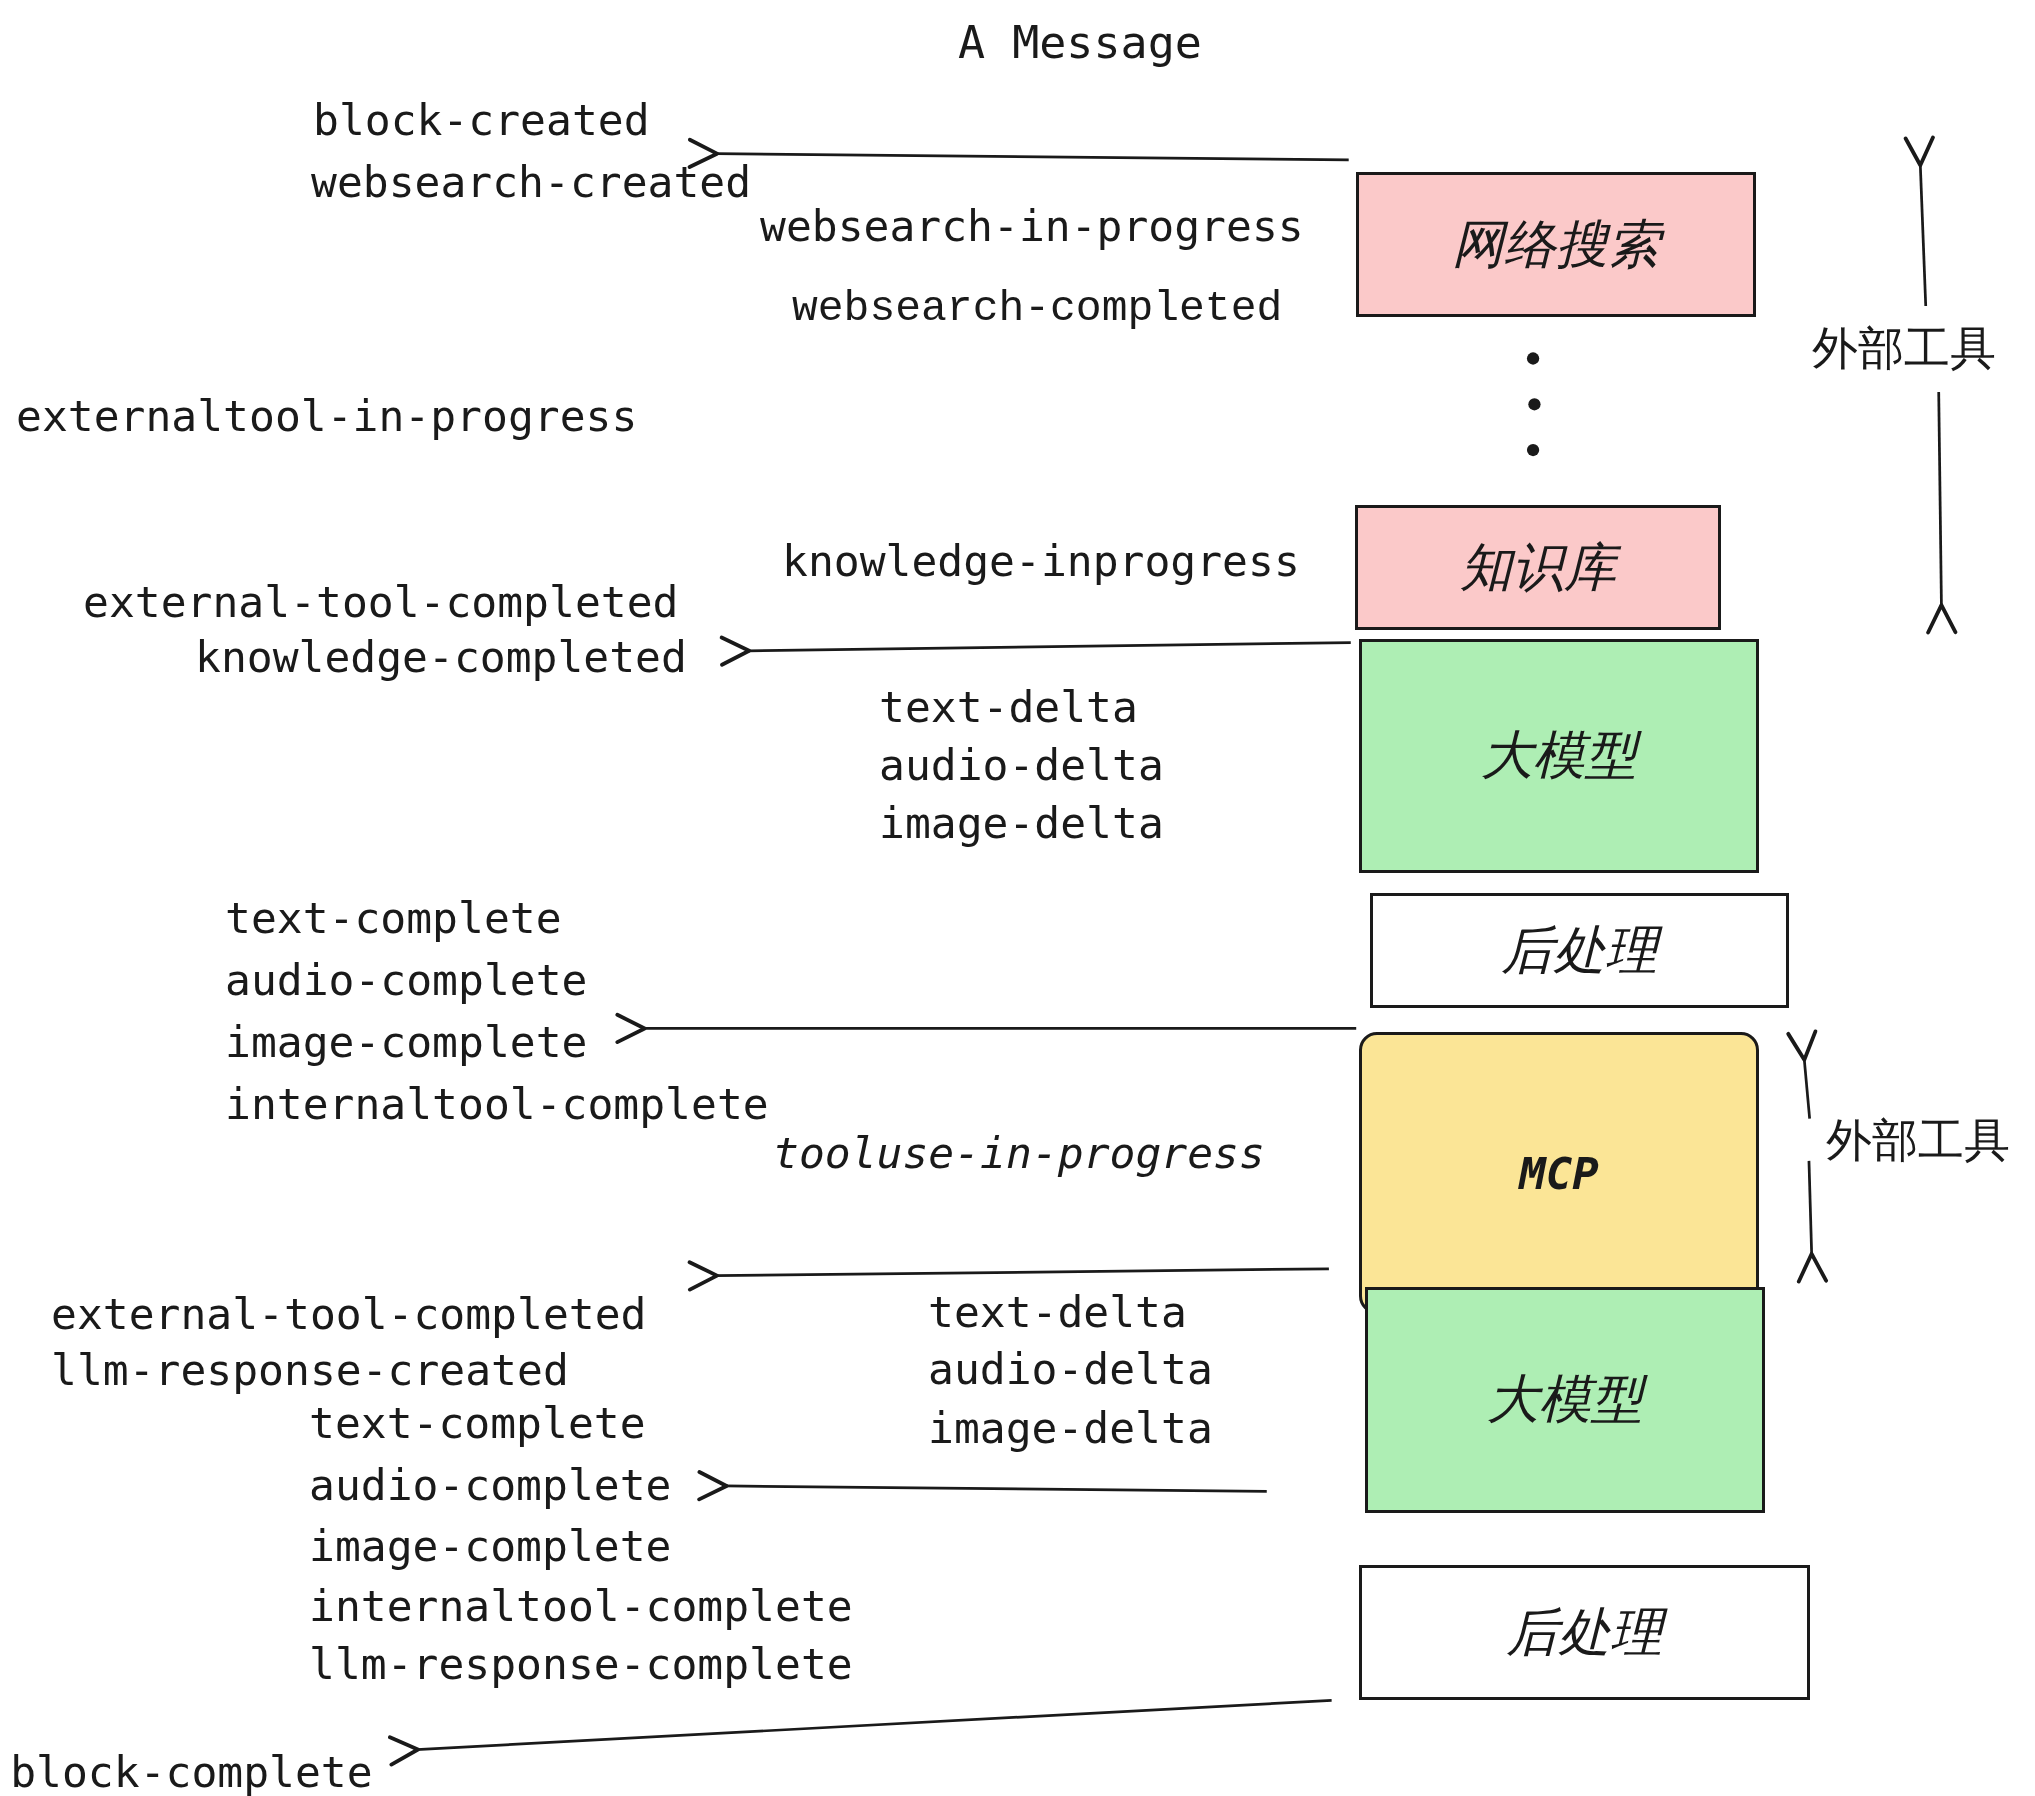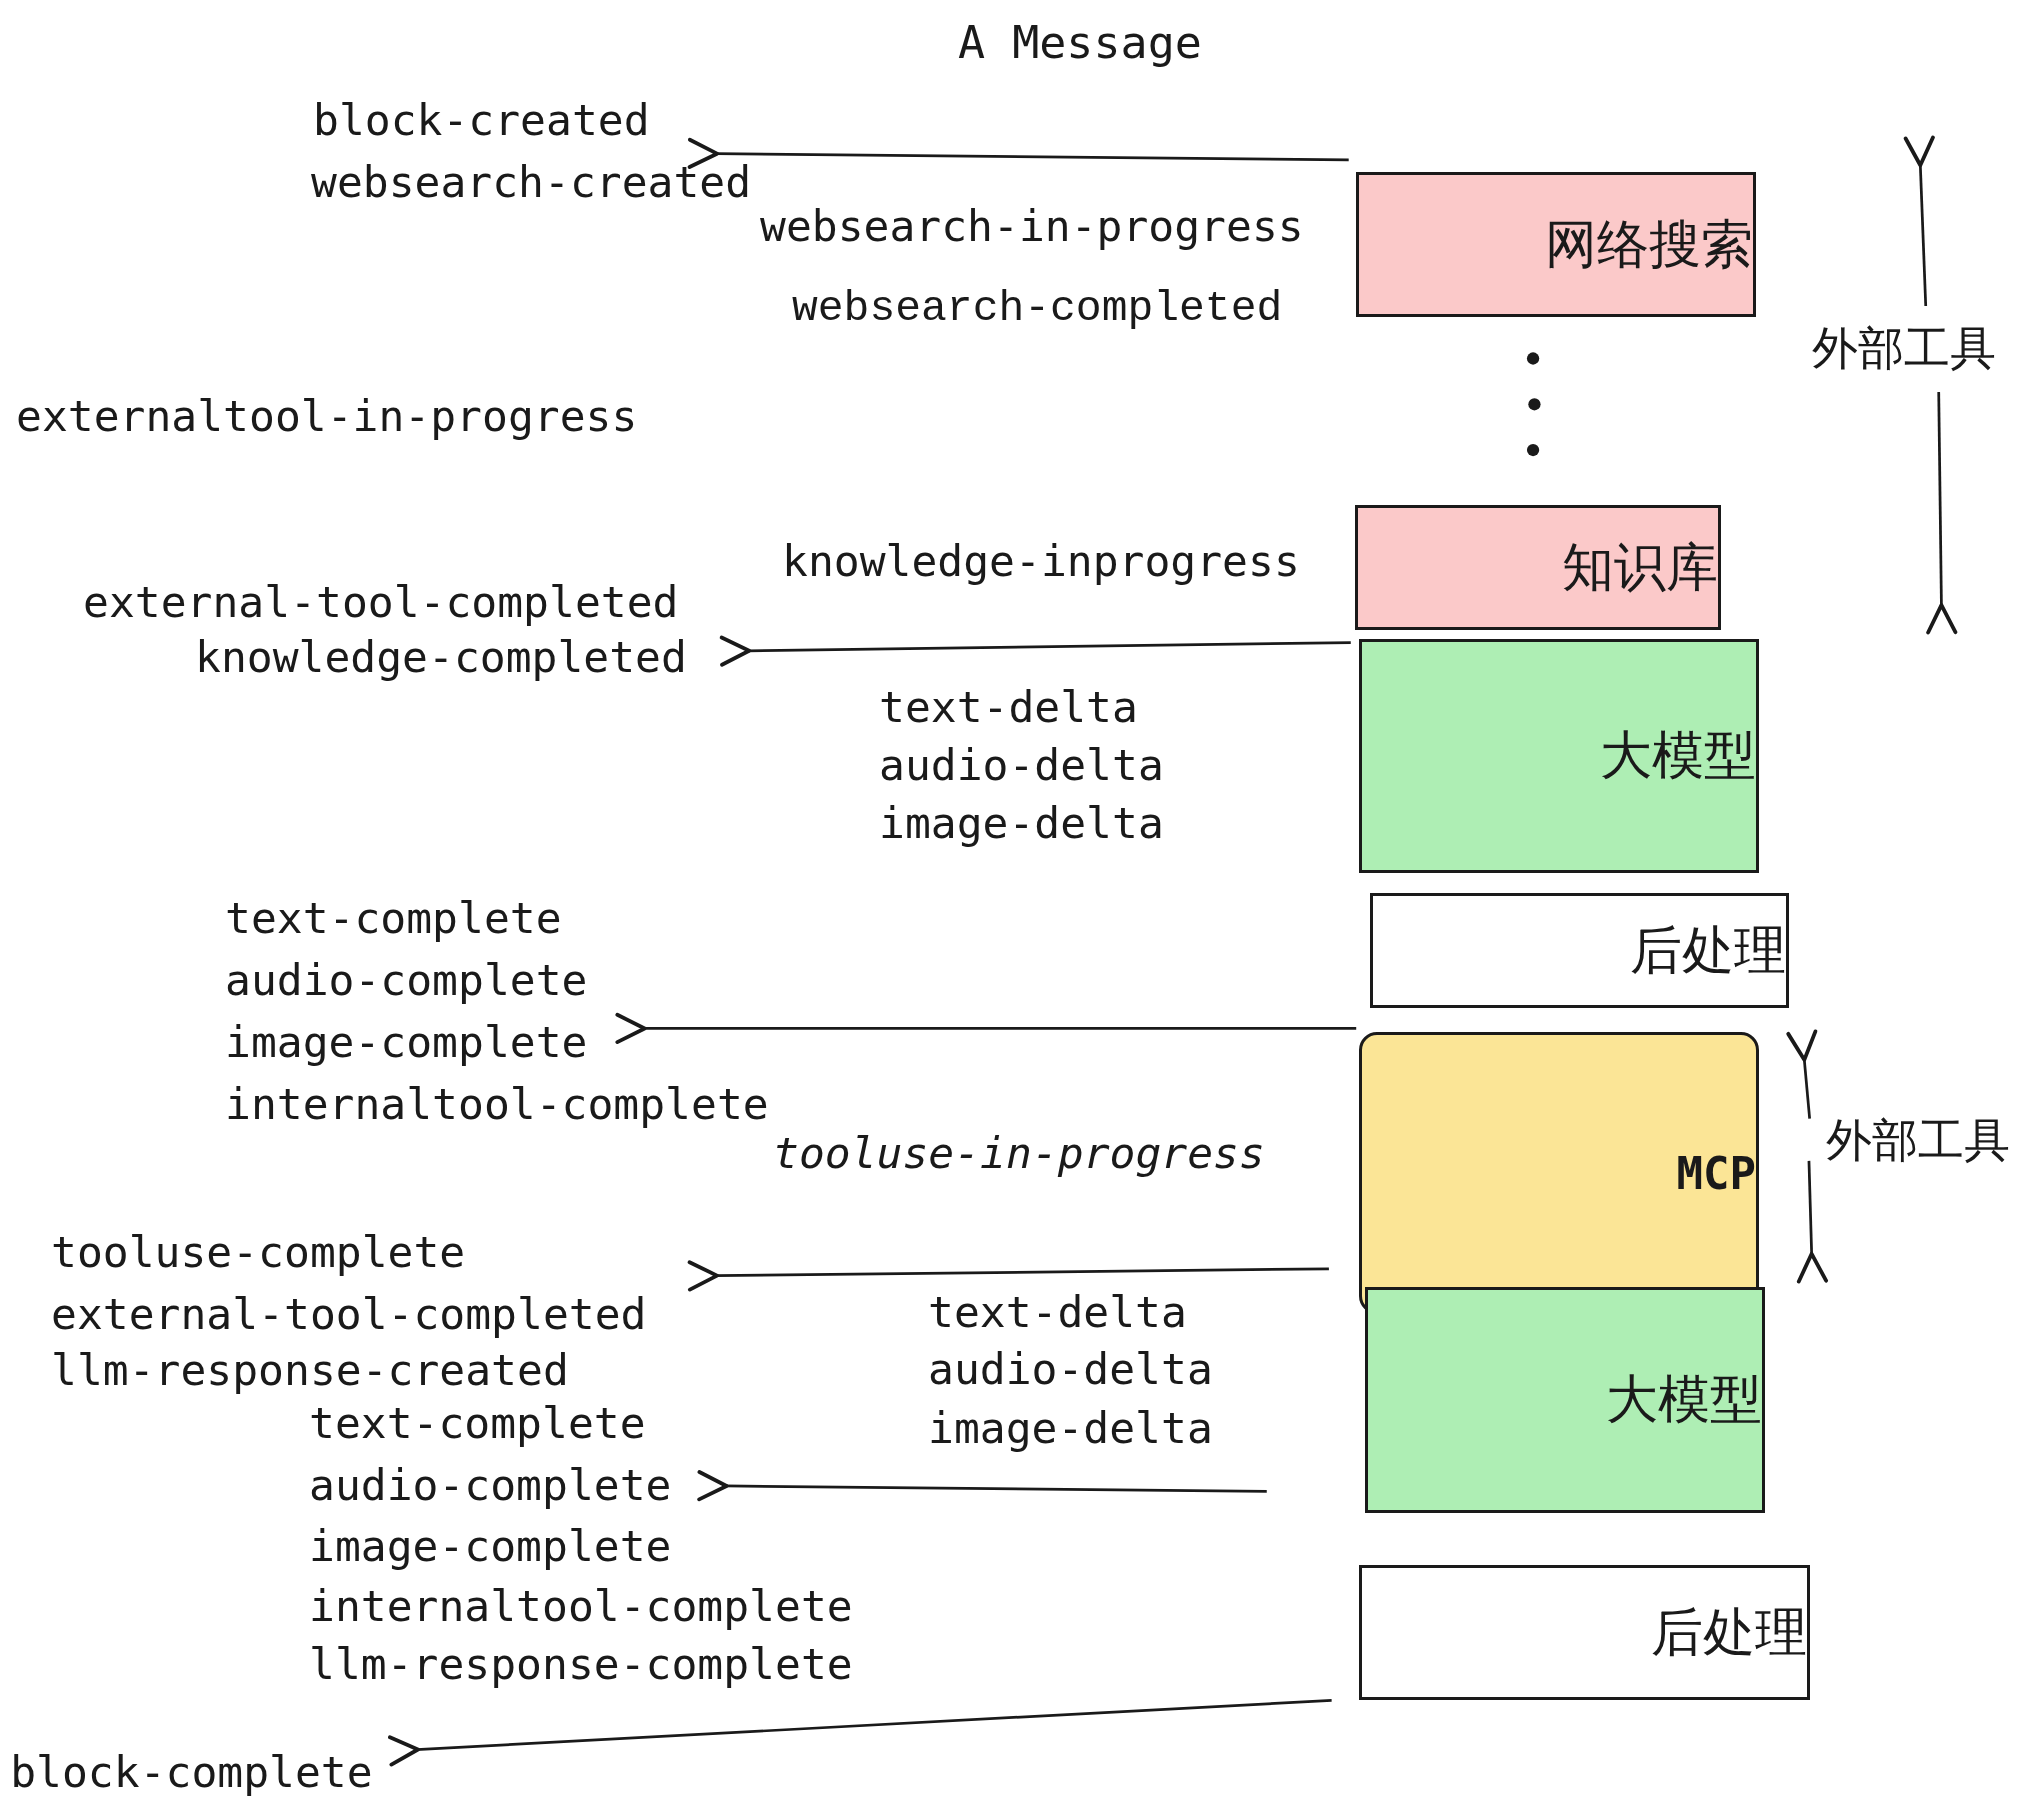--- a/index.html
+++ b/index.html
@@ -3,21 +3,21 @@
 <meta charset="utf-8">
 <style>
   html,body{margin:0;padding:0;background:#ffffff;}
   .canvas{position:relative;width:2035px;height:1796px;background:#ffffff;overflow:hidden;
           font-family:"DejaVu Sans Mono", monospace;color:#1a1a1a;}
   .svg-layer{position:absolute;left:0;top:0;width:2035px;height:1796px;pointer-events:none;}
   .ev{position:absolute;white-space:nowrap;font-size:43px;transform:translateY(-52%);
       font-family:"DejaVu Sans Mono", monospace;}
   .title{position:absolute;white-space:nowrap;font-size:45px;transform:translateY(-50%);}
   .box{position:absolute;box-sizing:border-box;border:3.4px solid #1a1a1a;
-       display:flex;align-items:center;justify-content:flex-end;}
+       display:flex;align-items:center;justify-content:center;font-style:italic;}
   .box .cjk{font-family:"DejaVu Sans","Liberation Sans",sans-serif;font-size:52px;}
   .box .mono{font-family:"DejaVu Sans Mono",monospace;font-size:44px;font-weight:bold;}
   .side{position:absolute;white-space:nowrap;font-size:46px;transform:translateY(-50%);
         font-family:"DejaVu Sans","Liberation Sans",sans-serif;}
 
   
   #t-title{left:958px;top:42px;}
   
   #ev-block-created{left:313px;top:121px;}
   #ev-websearch-created{left:311px;top:183px;}
@@ -100,21 +100,20 @@
   <div class="ev" id="ev-external-tool-completed-1">external-tool-completed</div>
   <div class="ev" id="ev-knowledge-completed">knowledge-completed</div>
   <div class="ev" id="ev-text-delta-1">text-delta</div>
   <div class="ev" id="ev-audio-delta-1">audio-delta</div>
   <div class="ev" id="ev-image-delta-1">image-delta</div>
   <div class="ev" id="ev-text-complete-1">text-complete</div>
   <div class="ev" id="ev-audio-complete-1">audio-complete</div>
   <div class="ev" id="ev-image-complete-1">image-complete</div>
   <div class="ev" id="ev-internaltool-complete-1">internaltool-complete</div>
   <div class="ev" id="ev-tooluse-in-progress">tooluse-in-progress</div>
-  <div class="ev" id="ev-tooluse-complete">tooluse-complete</div>
   <div class="ev" id="ev-external-tool-completed-2">external-tool-completed</div>
   <div class="ev" id="ev-llm-response-created">llm-response-created</div>
   <div class="ev" id="ev-text-delta-2">text-delta</div>
   <div class="ev" id="ev-audio-delta-2">audio-delta</div>
   <div class="ev" id="ev-image-delta-2">image-delta</div>
   <div class="ev" id="ev-text-complete-2">text-complete</div>
   <div class="ev" id="ev-audio-complete-2">audio-complete</div>
   <div class="ev" id="ev-image-complete-2">image-complete</div>
   <div class="ev" id="ev-internaltool-complete-2">internaltool-complete</div>
   <div class="ev" id="ev-llm-response-complete">llm-response-complete</div>

